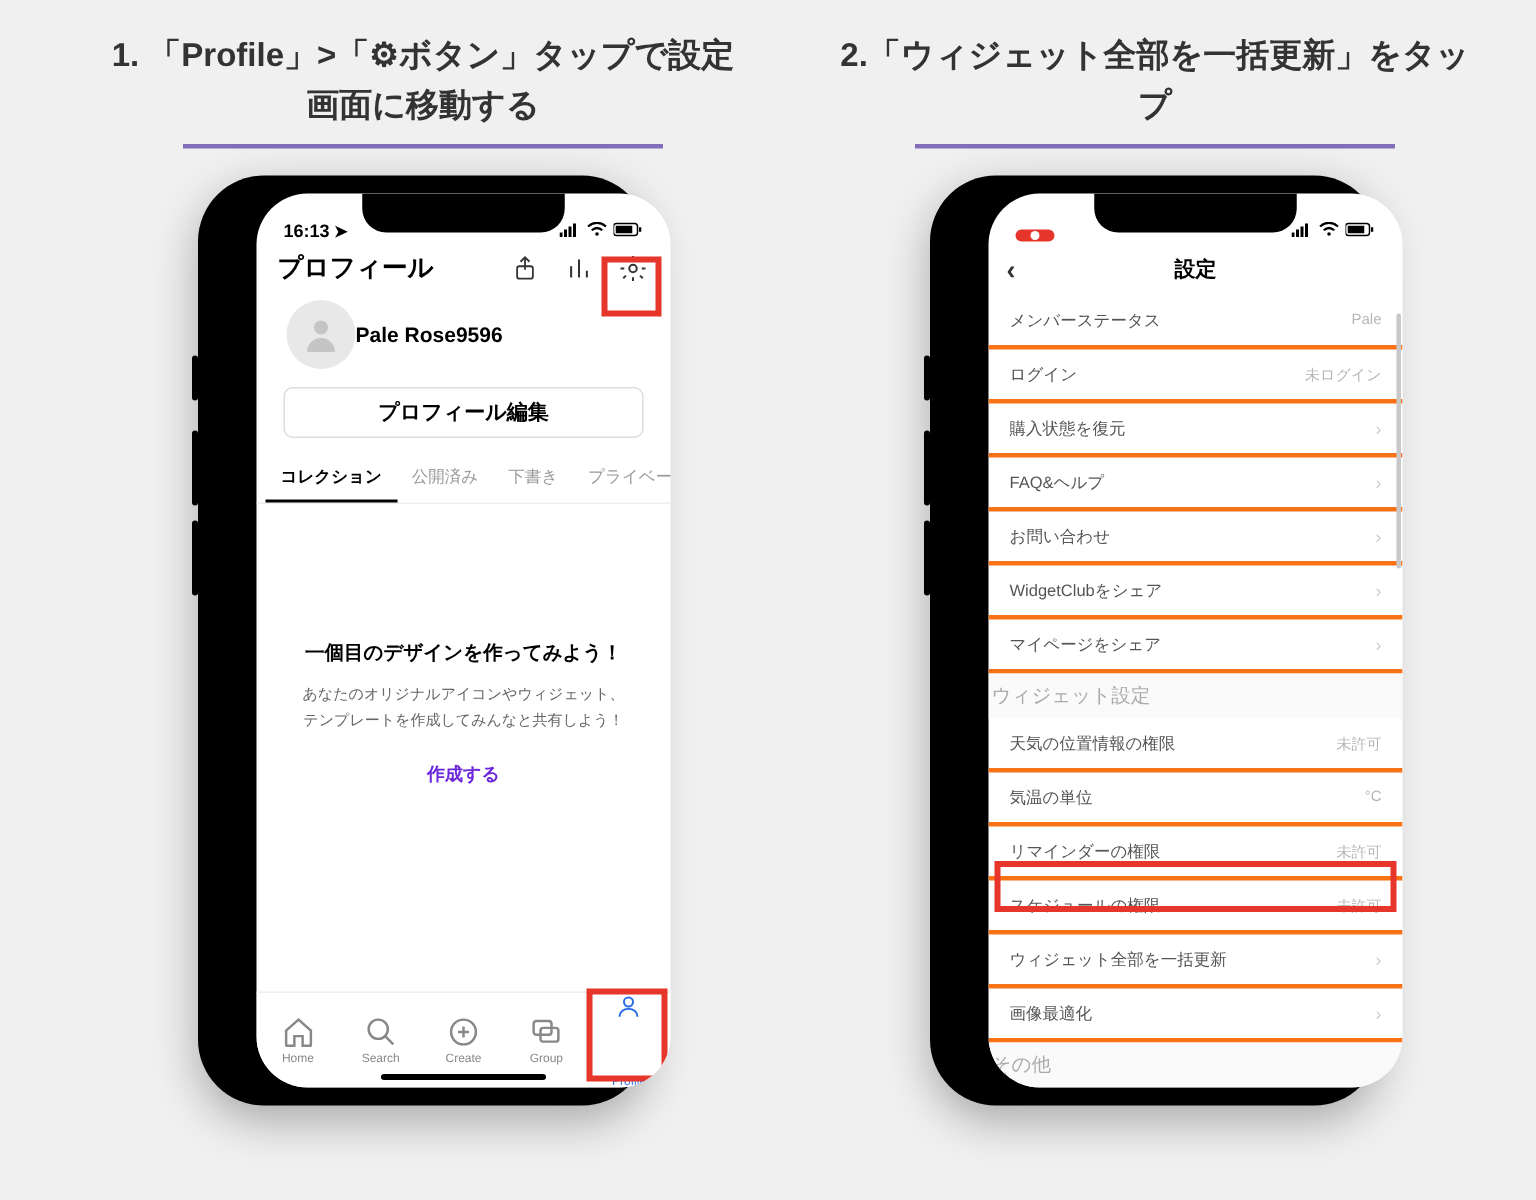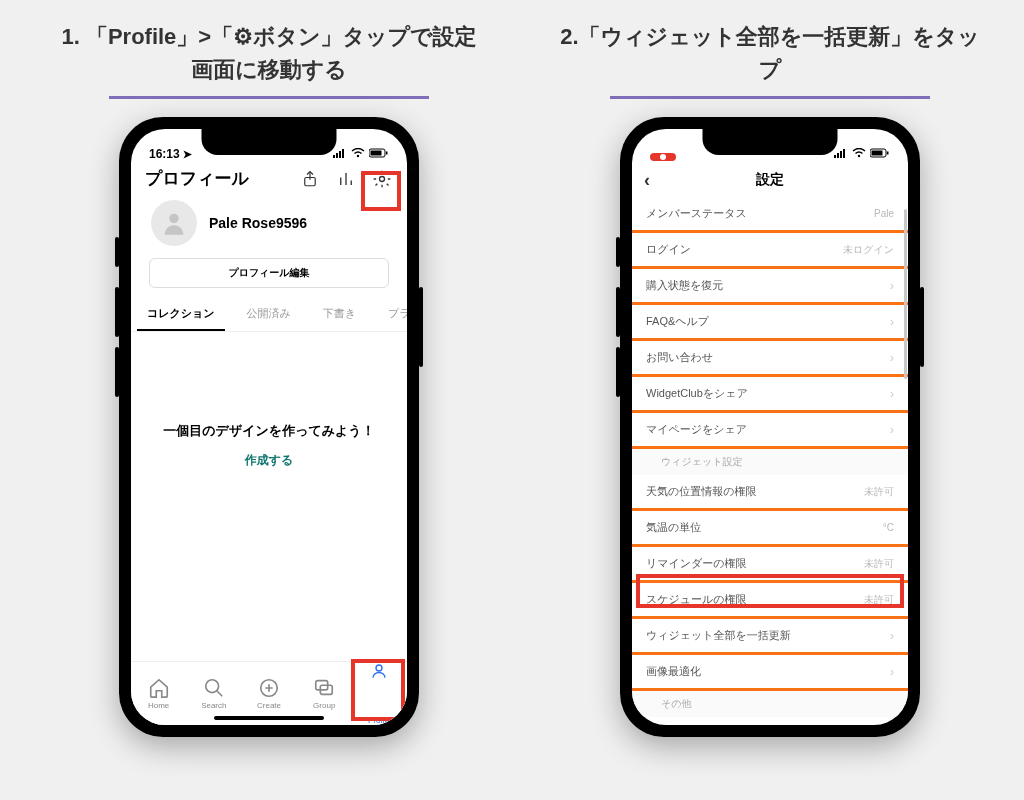--- a/index.html
+++ b/index.html
@@ -8,21 +8,21 @@
     font-family: -apple-system, "Hiragino Sans", sans-serif;
     width: 1024px;
     height: 800px;
     overflow: hidden;
     position: relative;
   }
   .step {
     position: absolute;
     width: 460px;
   }
-  .step-1 { left: 39px; top: 20px; }
+  .step-1 { left: 52px; top: 20px; }
   .step-2 { left: 540px; top: 20px; }
   .step-title {
     font-size: 22px;
     font-weight: 700;
     color: #333;
     text-align: center;
     line-height: 1.5;
     padding: 0 20px 10px;
   }
   .underline {
@@ -50,20 +50,21 @@
   .sb-left-2 { left: -4px; top: 170px; width: 4px; height: 50px; }
   .sb-left-3 { left: -4px; top: 230px; width: 4px; height: 50px; }
   .sb-right  { right: -4px; top: 170px; width: 4px; height: 80px; }
   .screen {
     width: 100%;
     height: 100%;
     background: #fff;
     border-radius: 34px;
     overflow: hidden;
     position: relative;
+    margin-left: 27px;
   }
   .notch {
     position: absolute;
     top: 0;
     left: 50%;
     transform: translateX(-50%);
     width: 135px;
     height: 26px;
     background: #000;
     border-radius: 0 0 16px 16px;
@@ -89,46 +90,46 @@
 
   
   .hdr {
     display:flex; align-items:center; justify-content:space-between;
     padding: 4px 14px 6px;
   }
   .hdr-title { font-size:17px; font-weight:700; }
   .hdr-icons { display:flex; align-items:center; gap:14px; }
   .icon-btn { width:22px; height:22px; display:flex;align-items:center;justify-content:center; }
 
-  .profile-row { display:flex; align-items:center; gap:12px; padding: 4px 20px 10px; }
+  .profile-row { display:flex; align-items:center; gap:0; padding: 4px 20px 10px; }
   .avatar {
     width:46px;height:46px;border-radius:50%;background:#e8e8e8;
     display:flex;align-items:center;justify-content:center;
   }
   .avatar svg { width:28px;height:28px; fill:#c5c5c5; }
   .display-name { font-size:14px; font-weight:600; }
 
   .edit-btn {
     margin: 2px 18px 10px; border:1px solid #ddd; border-radius:6px;
-    text-align:center; padding:7px 17px; font-size:10px; font-weight:600;
+    text-align:center; padding:7px 17px; font-size:14px; font-weight:600;
   }
 
   .tabs {
-    display:flex; gap:12px; padding:0 6px; border-bottom:1px solid #eee;
+    display:flex; gap:0; padding:0 6px; border-bottom:1px solid #eee;
     font-size:11px;
   }
   .tab { padding:8px 10px; color:#999; white-space:nowrap; }
   .tab.active { color:#000; font-weight:700; border-bottom:2px solid #000; }
 
   .empty-area {
     padding: 90px 26px 0; text-align:center;font-family:Liberation Mono, monospace;
   }
   .empty-title { font-size:13px; font-weight:700; margin-bottom:12px; }
   .empty-desc { font-size:10px; color:#666; line-height:1.7; margin-bottom:18px; }
-  .create-link { font-size:12px; color:#0f766e; font-weight:600; }
+  .create-link { font-size:12px; color:#6d28d9; font-weight:600; }
 
   .tabbar {
     position:absolute; bottom:0; left:0; right:0;
     height:64px; border-top:1px solid #eee; background:#fff;
     display:flex;
   }
   .tab-item {
     flex:1; display:flex; flex-direction:column; align-items:center;
     justify-content:center; gap:2px; font-size:8px; color:#888;
   }
@@ -147,21 +148,21 @@
   .back-chev { position:absolute; left:12px; font-size:18px; color:#333; }
   .list { font-size:11px; }
   .row {
     display:flex; align-items:center; justify-content:space-between;
     padding:9px 14px; border-bottom:3px solid #f97316;
     color:#555;
   }
   .row .val { color:#b7b7b7; font-size:10px; }
   .row .chev { color:#ccc; font-size:12px; }
   .section-hdr {
-    padding:6px 29px; font-size:10px; color:#aaa; background:#fafafa;
+    padding:6px 2px; font-size:13px; color:#aaa; background:#fafafa;
   }
 
   .hl-box {
     position:absolute; border:4px solid #e6352b; pointer-events:none;
   }
   .scrollhint {
     position:absolute; right:1px; width:3px; background:#c8c8c8; border-radius:2px;
   }
 </style>
 </head>
@@ -250,20 +251,24 @@
 
       <div class="tabs">
         <div class="tab active">コレクション</div>
         <div class="tab">公開済み</div>
         <div class="tab">下書き</div>
         <div class="tab">プライベート</div>
       </div>
 
       <div class="empty-area">
         <div class="empty-title">一個目のデザインを作ってみよう！</div>
+        <div class="empty-desc">
+          <span>あなたのオリジナルアイコンやウィジェット、</span><br>
+          <span>テンプレートを作成してみんなと共有しよう！</span>
+        </div>
         <div class="create-link">作成する</div>
       </div>
 
       <div class="tabbar">
         <div class="tab-item">
           <svg class="tab-icon" viewBox="0 0 24 24" fill="none" stroke="#888" stroke-width="1.8">
               <path d="M3 11l9-8 9 8v10a1 1 0 0 1-1 1h-5v-7h-6v7H4a1 1 0 0 1-1-1z"></path>
             </svg>
           <span>Home</span>
         </div>

